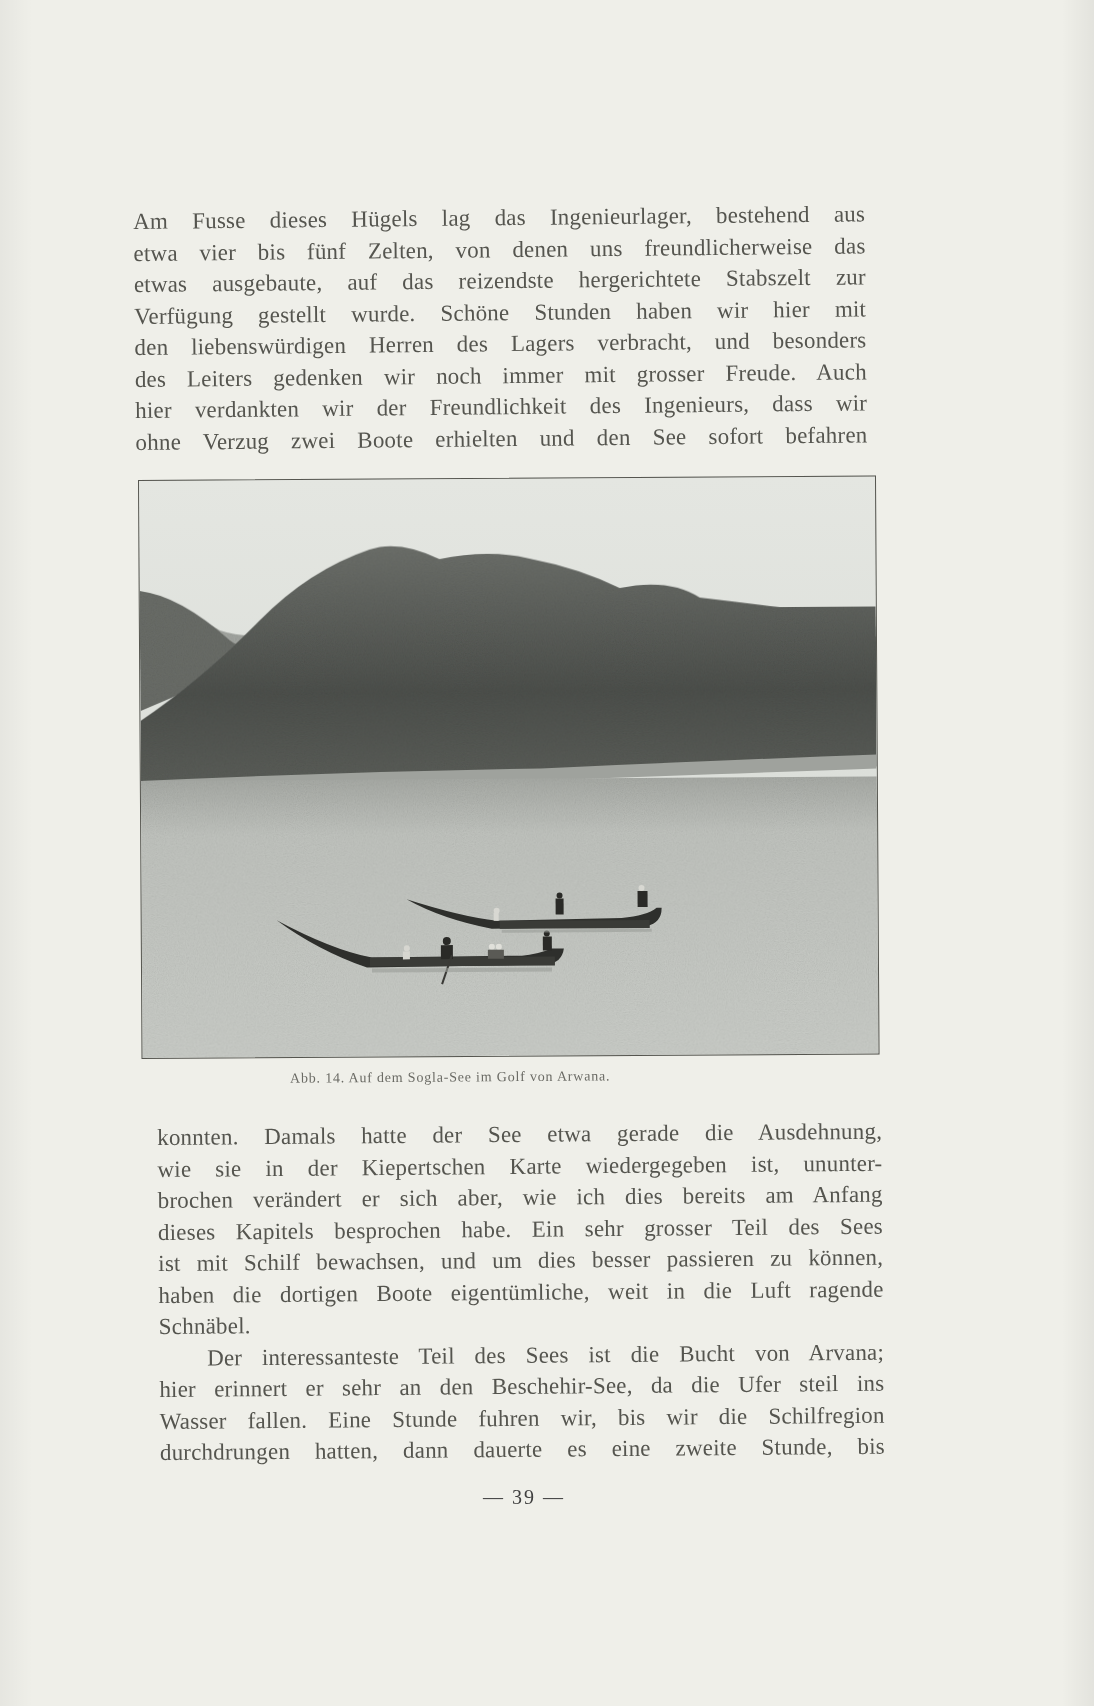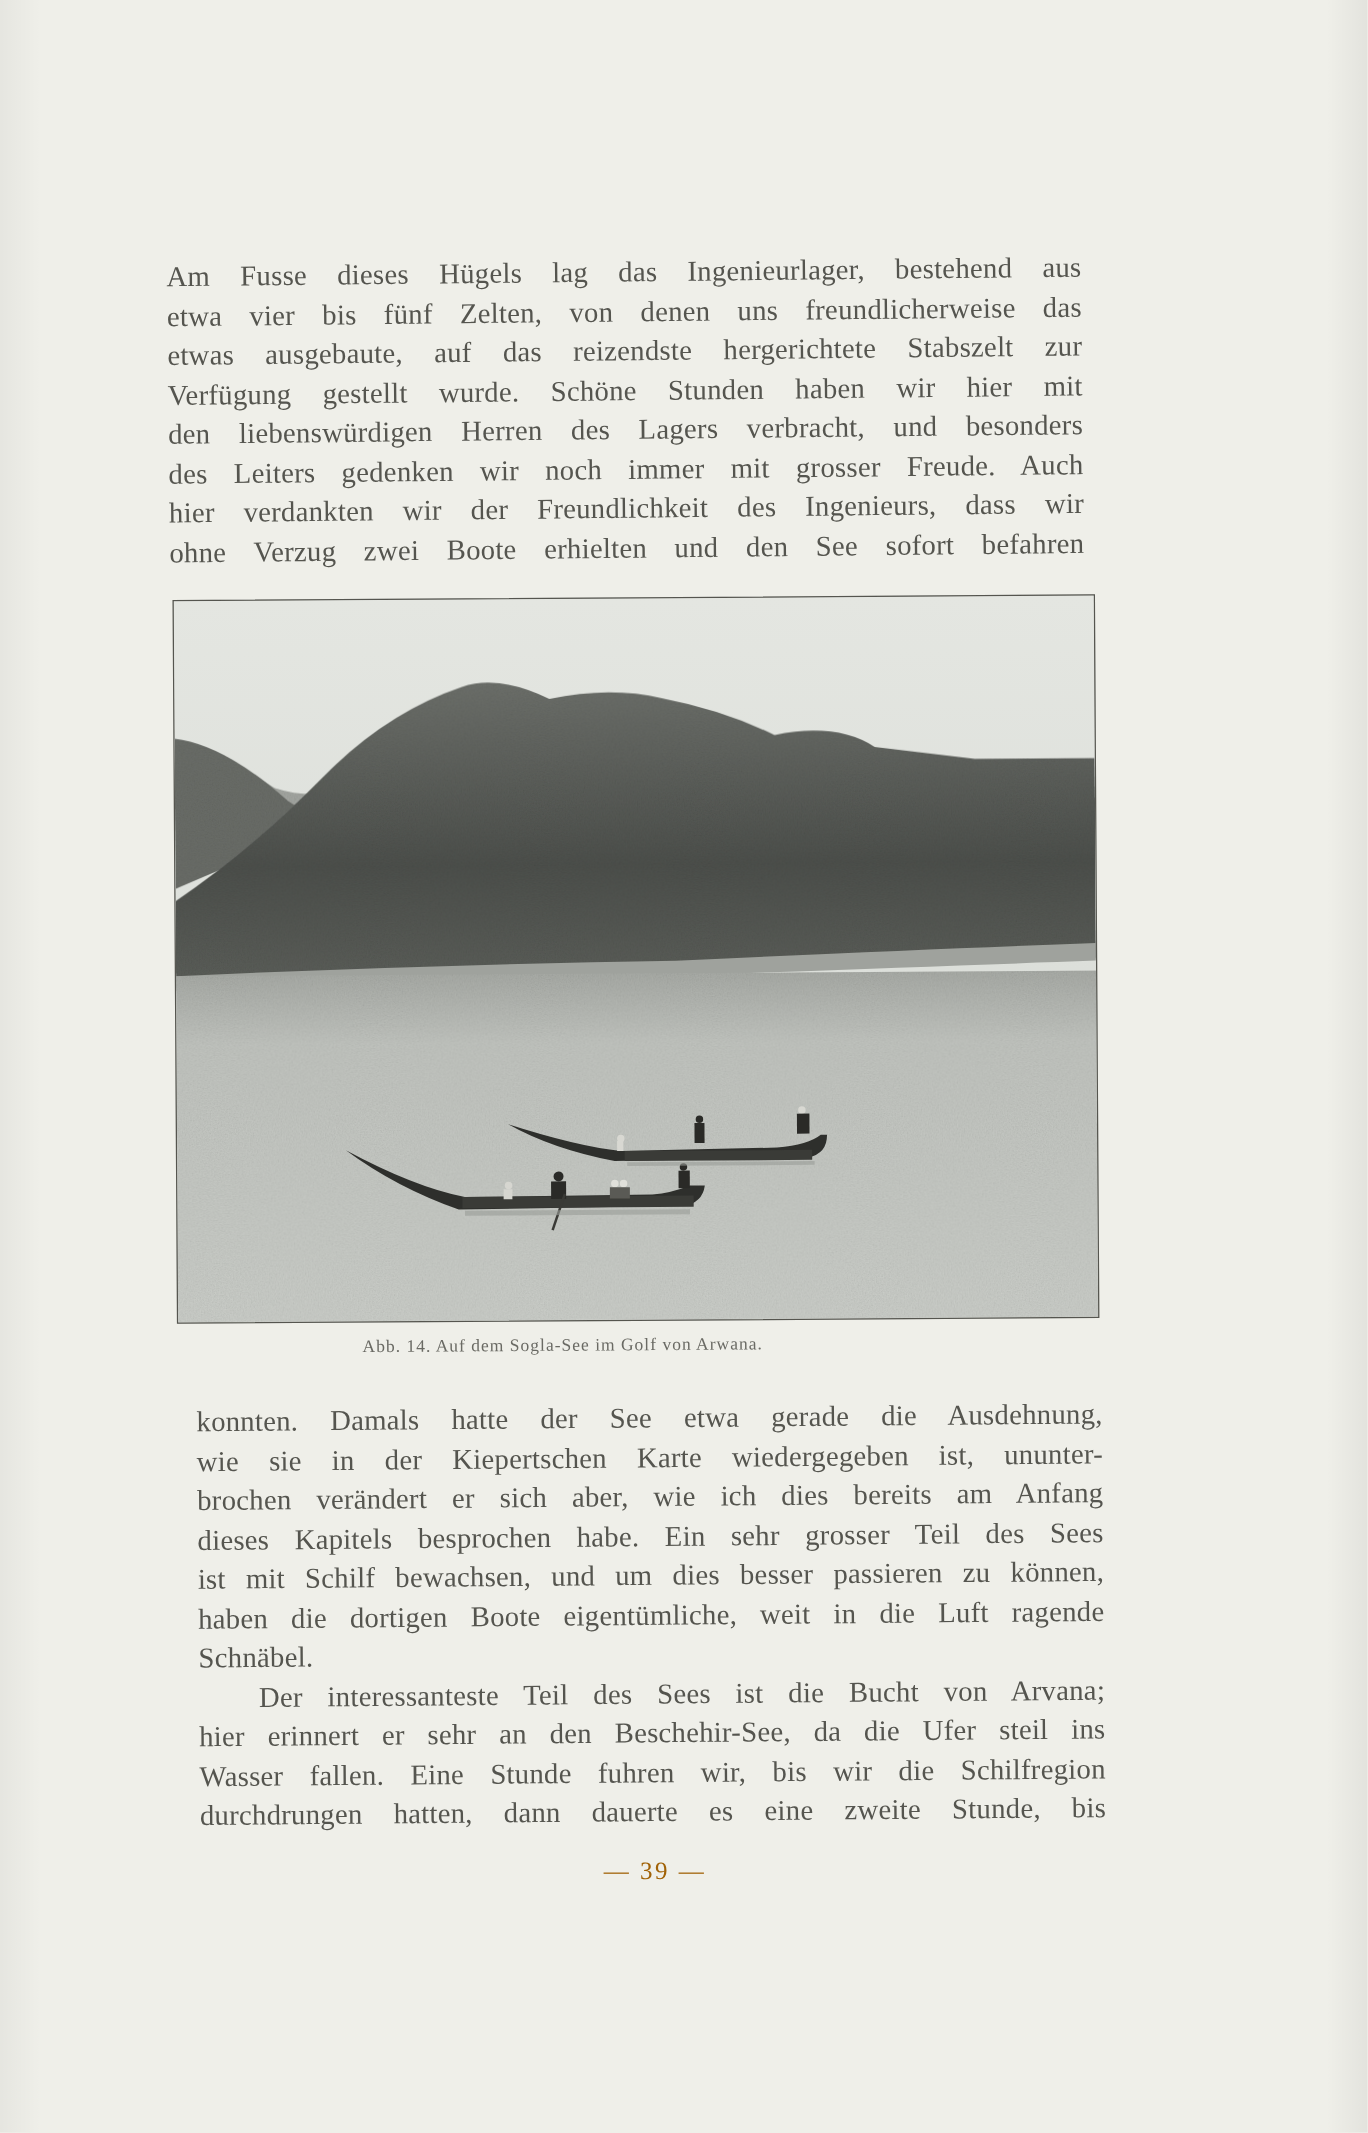--- a/index.html
+++ b/index.html
@@ -37,21 +37,21 @@
     overflow: hidden;
   }
   .figure svg { display: block; width: 100%; height: 100%; }
   .caption {
     position: absolute; left: 290px; top: 1069px; width: 480px;
     font-size: 14px; letter-spacing: 0.8px; color: #6a6a64;
     transform: rotate(-0.4deg);
   }
   .page-number {
     position: absolute; left: 464px; top: 1486px; width: 120px; text-align: center;
-    font-size: 20px; color: #a16207; letter-spacing: 2px;
+    font-size: 20px; color: #404040; letter-spacing: 2px;
   }
 </style>
 </head>
 <body>
 
 <div class="page-shade"></div>
 
 <div id="para-top" class="text-block">
   <span class="line">Am Fusse dieses Hügels lag das Ingenieurlager, bestehend aus</span>
   <span class="line">etwa vier bis fünf Zelten, von denen uns freundlicherweise das</span>

